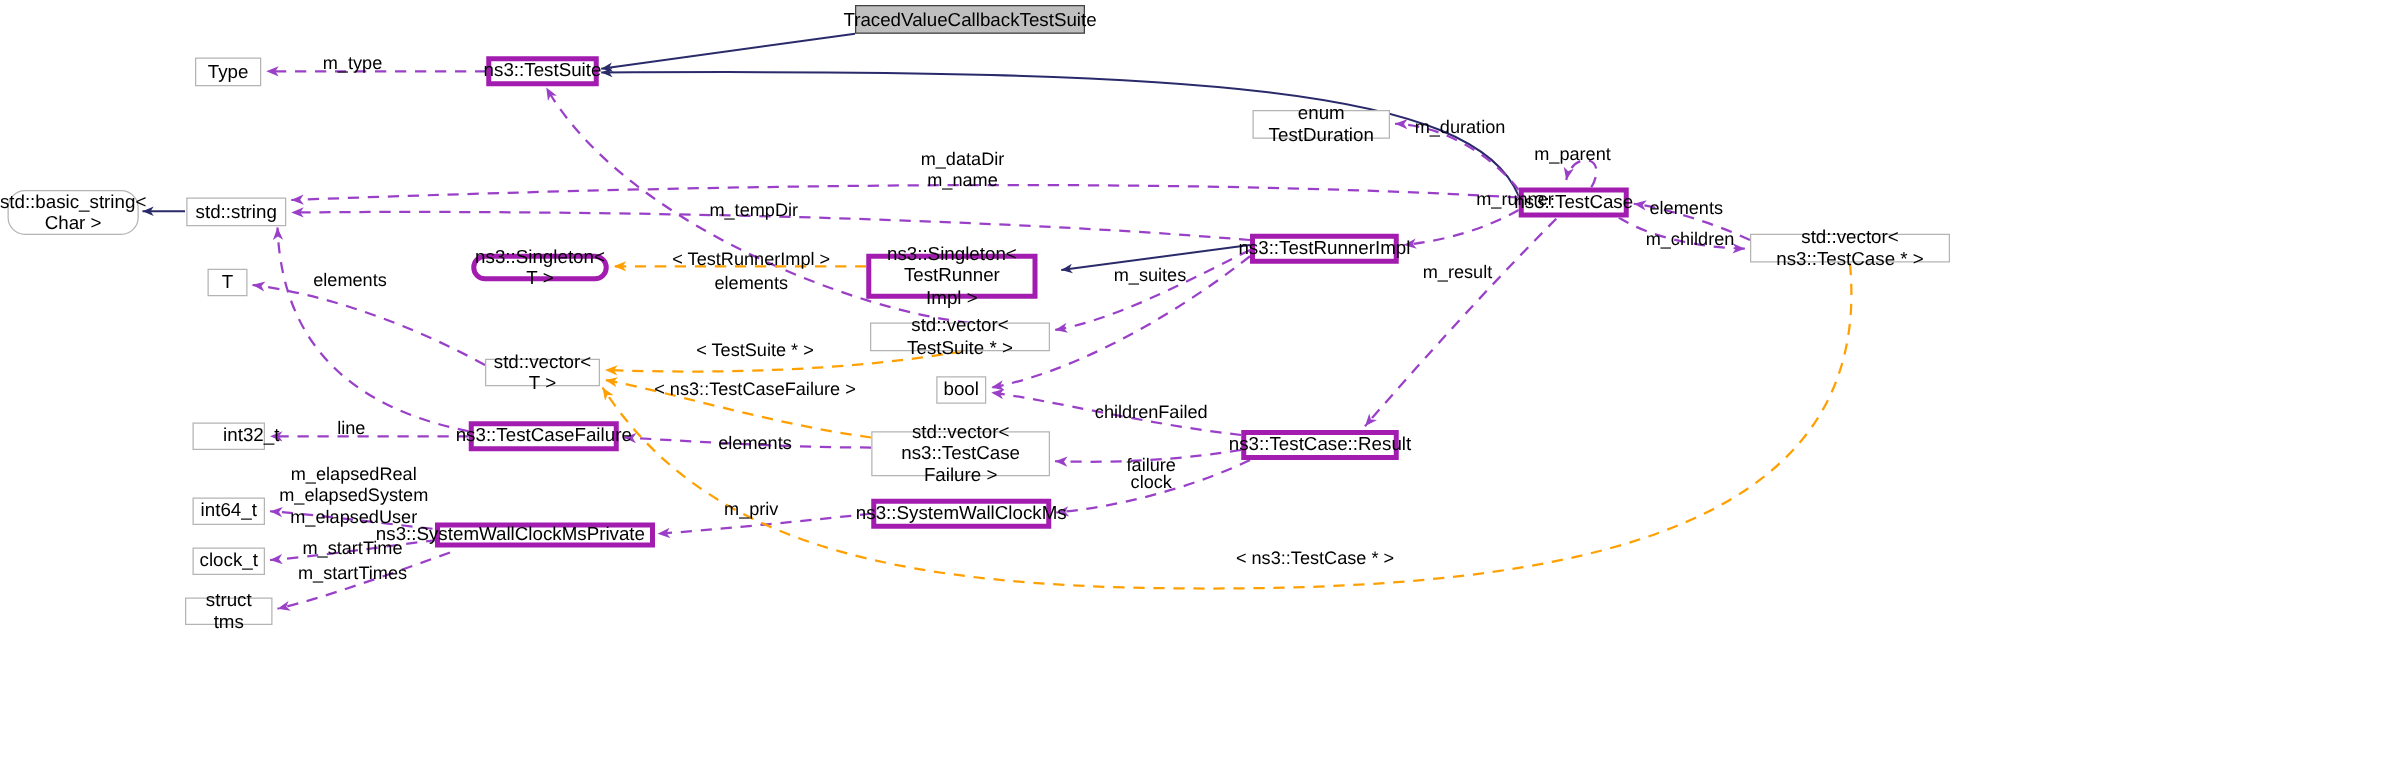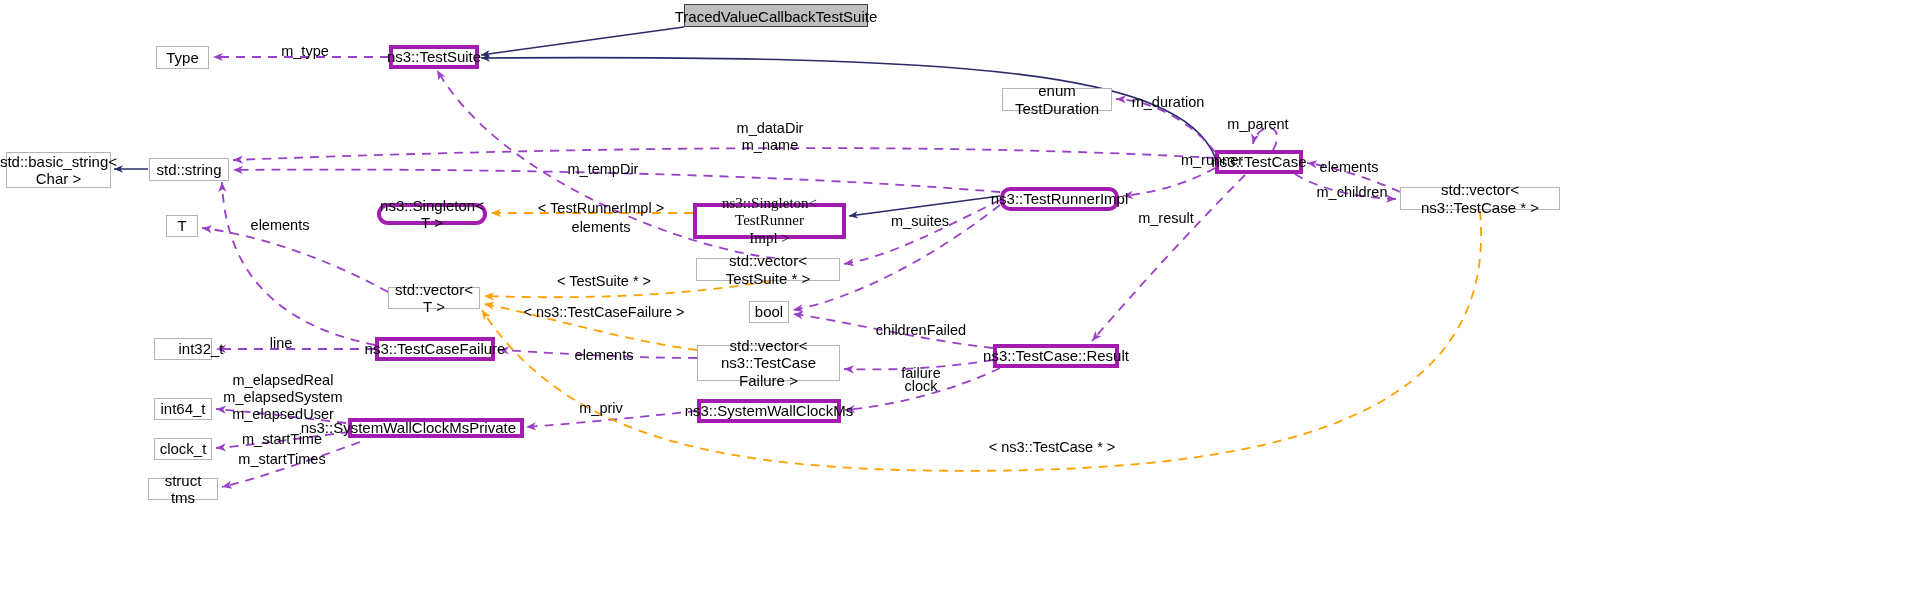--- a/index.html
+++ b/index.html
@@ -118,45 +118,45 @@
       <path d="M697,350 C620,340 530,312 484,304" marker-end="url(#arrTmplL)"></path>
 
       <path d="M1480,211 C1500,430 1250,478 900,470 C700,464 560,430 482,310" marker-end="url(#arrTmplL)"></path>
     </g>
   </svg>
 
   <div class="node filled" style="left:684px;top:4px;width:184px;height:23px;align-items:flex-end;"><span>TracedValueCallbackTestSuite</span></div>
   <div class="node thin" style="left:156px;top:46px;width:53px;height:23px;"><span>Type</span></div>
   <div class="node thick" style="left:389px;top:45px;width:90px;height:24px;"><span>ns3::TestSuite</span></div>
   <div class="node thin" style="left:1002px;top:88px;width:110px;height:23px;"><span>enum TestDuration</span></div>
-  <div class="node thin" style="left:6px;top:152px;width:105px;height:36px;"><span>std::basic_string&lt;
+  <div class="node thin" style="left:6px;top:152px;width:105px;height:36px;border-radius:14px;"><span>std::basic_string&lt;
 Char &gt;</span></div>
   <div class="node thin" style="left:149px;top:158px;width:80px;height:23px;"><span>std::string</span></div>
   <div class="node thick" style="left:1215px;top:150px;width:88px;height:24px;"><span>ns3::TestCase</span></div>
   <div class="node thin" style="left:1400px;top:187px;width:160px;height:23px;"><span>std::vector&lt; ns3::TestCase * &gt;</span></div>
-  <div class="node thick" style="left:1000px;top:187px;width:119px;height:24px;border-radius:10px;"><span>ns3::TestRunnerImpl</span></div>
+  <div class="node thick" style="left:1000px;top:187px;width:119px;height:24px;"><span>ns3::TestRunnerImpl</span></div>
   <div class="node thin" style="left:166px;top:215px;width:32px;height:22px;"><span>T</span></div>
   <div class="node thick" style="left:377px;top:203px;width:110px;height:22px;border-radius:11px;"><span>ns3::Singleton&lt; T &gt;</span></div>
-  <div class="node thick" style="left:693px;top:203px;width:153px;height:36px;font-family:Liberation Serif, serif;"><span>ns3::Singleton&lt; TestRunner
+  <div class="node thick" style="left:693px;top:203px;width:137px;height:36px;"><span>ns3::Singleton&lt; TestRunner
 Impl &gt;</span></div>
   <div class="node thin" style="left:696px;top:258px;width:144px;height:23px;"><span>std::vector&lt; TestSuite * &gt;</span></div>
   <div class="node thin" style="left:388px;top:287px;width:92px;height:22px;"><span>std::vector&lt; T &gt;</span></div>
   <div class="node thin" style="left:749px;top:301px;width:40px;height:22px;"><span>bool</span></div>
   <div class="node thin" style="left:154px;top:338px;width:58px;height:22px;padding-left:40px;"><span>int32_t</span></div>
   <div class="node thick" style="left:375px;top:337px;width:120px;height:24px;"><span>ns3::TestCaseFailure</span></div>
   <div class="node thin" style="left:697px;top:345px;width:143px;height:36px;"><span>std::vector&lt; ns3::TestCase
 Failure &gt;</span></div>
   <div class="node thick" style="left:993px;top:344px;width:126px;height:24px;"><span>ns3::TestCase::Result</span></div>
   <div class="node thin" style="left:154px;top:398px;width:58px;height:22px;"><span>int64_t</span></div>
   <div class="node thick" style="left:697px;top:399px;width:144px;height:24px;"><span>ns3::SystemWallClockMs</span></div>
   <div class="node thick" style="left:348px;top:418px;width:176px;height:20px;justify-content:flex-end;"><span>ns3::SystemWallClockMsPrivate</span></div>
   <div class="node thin" style="left:154px;top:438px;width:58px;height:22px;"><span>clock_t</span></div>
   <div class="node thin" style="left:148px;top:478px;width:70px;height:22px;"><span>struct tms</span></div>
 
-  <div class="elabel" style="left:282px;top:43px;margin-left:23px;">m_type</div>
+  <div class="elabel" style="left:282px;top:43px;">m_type</div>
   <div class="elabel" style="left:1168px;top:94px;">m_duration</div>
   <div class="elabel" style="left:770px;top:120px;">m_dataDir
 m_name</div>
   <div class="elabel" style="left:1258px;top:116px;">m_parent</div>
   <div class="elabel" style="left:1168px;top:152px;margin-left:44px;">m_runner</div>
   <div class="elabel" style="left:1349px;top:159px;">elements</div>
   <div class="elabel" style="left:603px;top:161px;">m_tempDir</div>
   <div class="elabel" style="left:1352px;top:184px;">m_children</div>
   <div class="elabel" style="left:601px;top:200px;">&lt; TestRunnerImpl &gt;</div>
   <div class="elabel" style="left:601px;top:219px;">elements</div>

